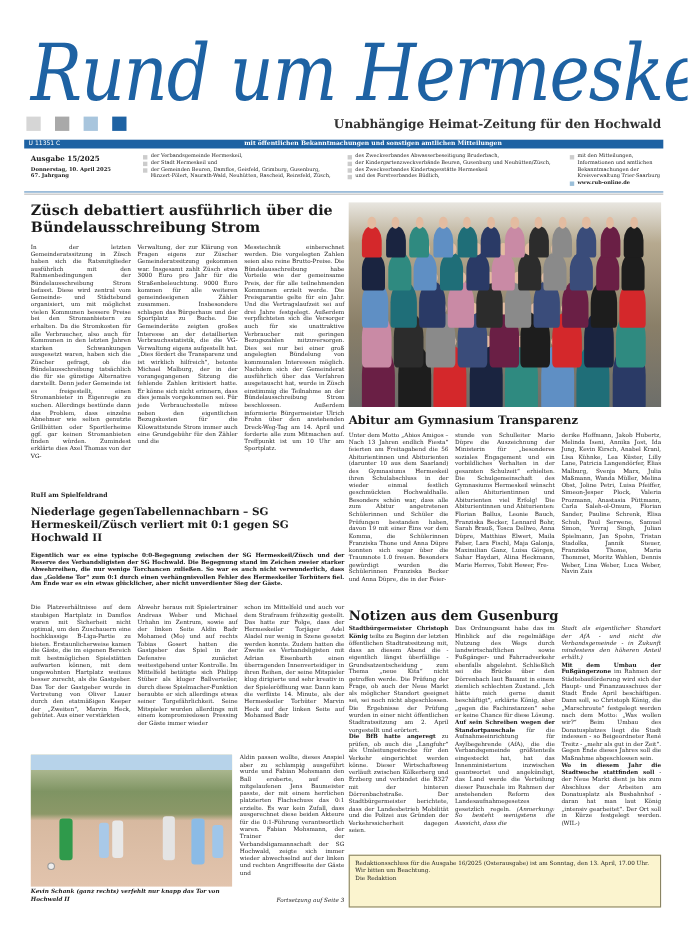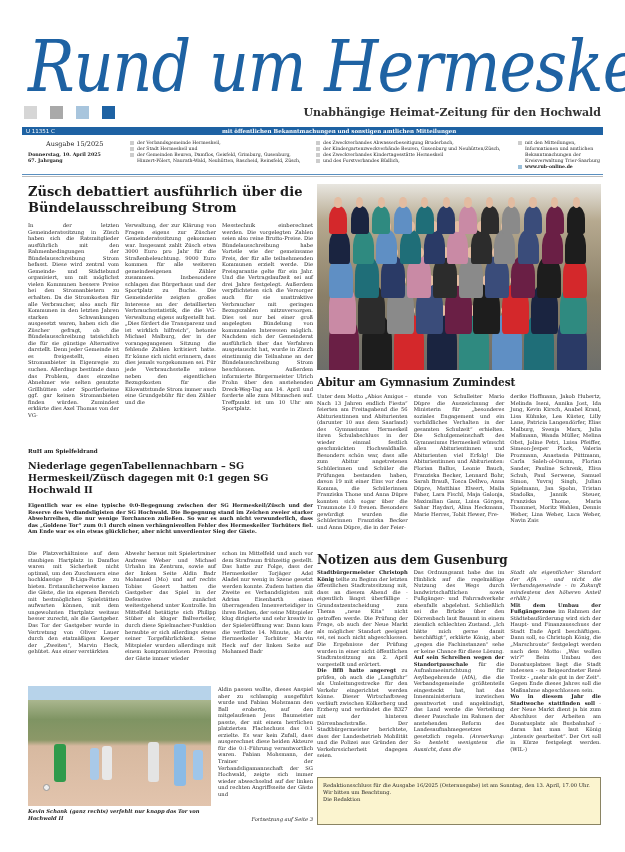--- a/index.html
+++ b/index.html
@@ -7,21 +7,21 @@
   .masthead { position: absolute; left: 28px; top: 28px; width: 570px; height: 68px; }
   .masthead .title { font-family: "DejaVu Serif", serif; font-style: italic; font-size: 62px; line-height: 68px; color: #1e62a3; letter-spacing: -1px; font-weight: normal; transform: scaleY(1.15); transform-origin: top left; white-space: nowrap; }
   .squares { position: absolute; left: 24px; top: 106px; display: flex; gap: 13px; }
   .squares span { width: 13px; height: 13px; display: block; }
   .subtitle { position: absolute; right: 24px; top: 106px; font-size: 11px; font-weight: bold; color: #333; font-family: "DejaVu Serif", serif; margin-left: 48px; }
   .bluebar { position: absolute; left: 22px; top: 127px; width: 581px; height: 8px; background: #1e62a3; color: #fff; font-size: 5.5px; line-height: 8px; }
   .bluebar .code { position: absolute; left: 4px; font-family: "DejaVu Sans", sans-serif; }
   .bluebar .mid { position: absolute; left: 200px; font-weight: bold; }
   .infobar { position: absolute; left: 28px; top: 140px; width: 575px; height: 32px; font-size: 4.6px; line-height: 6px; }
   .issue { position: absolute; left: 0; top: 0; width: 100px; }
-  .issue .num { font-size: 6.5px; font-weight: normal; line-height: 9px; margin-left: 18px; }
+  .issue .num { font-size: 6.5px; font-weight: bold; line-height: 9px; }
   .issue .date { font-size: 4.8px; font-weight: bold; line-height: 6px; margin-top: 2px; }
   .icol { position: absolute; top: 0; }
   .icol .row { display: flex; gap: 3px; }
   .icol .row .sq { width: 4px; height: 4px; background: #ccc; margin-top: 1px; flex: none; }
   .icol .row.blue .sq { background: #9bbfd9; }
   .hrule { position: absolute; left: 22px; top: 174px; width: 581px; height: 1px; background: #5a8fbf; }
   .hrule2 { position: absolute; left: 22px; top: 176px; width: 581px; height: 1px; background: #bbb; }
 
   h1, h2 { font-family: "DejaVu Serif", serif; font-weight: bold; color: #1b1b1b; }
   .art1-h { position: absolute; left: 28px; top: 184px; width: 285px; font-size: 13px; line-height: 16px; }
@@ -129,21 +129,21 @@
   <h1 class="art1-h">Züsch debattiert ausführlich über die Bündelausschreibung Strom</h1>
   <div class="cols art1-body">
     <div class="col">In der letzten Gemeinderatssitzung in Züsch haben sich die Ratsmitglieder ausführlich mit den Rahmenbedingungen der Bündelausschreibung Strom befasst. Diese wird zentral vom Gemeinde- und Städtebund organisiert, um mit möglichst vielen Kommunen bessere Preise bei den Stromanbietern zu erhalten. Da die Stromkosten für alle Verbraucher, also auch für Kommunen in den letzten Jahren starken Schwankungen ausgesetzt waren, haben sich die Züscher gefragt, ob die Bündelausschreibung tatsächlich die für sie günstige Alternative darstellt. Denn jeder Gemeinde ist es freigestellt, einen Stromanbieter in Eigenregie zu suchen. Allerdings bestünde dann das Problem, dass einzelne Abnehmer wie selten genutzte Grillhütten oder Sportlerheime ggf. gar keinen Stromanbieten finden würden. Zumindest erklärte dies Axel Thomas von der VG-</div>
     <div class="col">Verwaltung, der zur Klärung von Fragen eigens zur Züscher Gemeinderatssitzung gekommen war. Insgesamt zahlt Züsch etwa 3000 Euro pro Jahr für die Straßenbeleuchtung. 9000 Euro kommen für alle weiteren gemeindeeigenen Zähler zusammen. Insbesondere schlagen das Bürgerhaus und der Sportplatz zu Buche. Die Gemeinderäte zeigten großes Interesse an der detaillierten Verbrauchsstatistik, die die VG-Verwaltung eigens aufgestellt hat. „Dies fördert die Transparenz und ist wirklich hilfreich“, betonte Michael Malburg, der in der vorangegangenen Sitzung die fehlende Zahlen kritisiert hatte. Er könne sich nicht erinnern, dass dies jemals vorgekommen sei. Für jede Verbrauchsstelle müsse neben den eigentlichen Bezugskosten für die Kilowattstunde Strom immer auch eine Grundgebühr für den Zähler und die</div>
     <div class="col">Messtechnik einberechnet werden. Die vorgelegten Zahlen seien also reine Brutto-Preise. Die Bündelausschreibung habe Vorteile wie der gemeinsame Preis, der für alle teilnehmenden Kommunen erzielt werde. Die Preisgarantie gelte für ein Jahr. Und die Vertragslaufzeit sei auf drei Jahre festgelegt. Außerdem verpflichteten sich die Versorger auch für sie unattraktive Verbraucher mit geringen Bezugszahlen mitzuversorgen. Dies sei nur bei einer groß angelegten Bündelung von kommunalen Interessen möglich. Nachdem sich der Gemeinderat ausführlich über das Verfahren ausgetauscht hat, wurde in Züsch einstimmig die Teilnahme an der Bündelausschreibung Strom beschlossen. Außerdem informierte Bürgermeister Ulrich Frohn über den anstehenden Dreck-Weg-Tag am 14. April und forderte alle zum Mitmachen auf. Treffpunkt ist um 10 Uhr am Sportplatz.</div>
   </div>
 </article>
 
 <article>
   <div class="ruh">RuH am Spielfeldrand</div>
-  <h2 class="art2-h">Niederlage gegenTabellennachbarn – SG Hermeskeil/Züsch dagegen mit 0:1 gegen SG Hochwald II</h2>
+  <h2 class="art2-h">Niederlage gegenTabellennachbarn – SG Hermeskeil/Züsch verliert mit 0:1 gegen SG Hochwald II</h2>
   <div class="art2-lead">Eigentlich war es eine typische 0:0-Begegnung zwischen der SG Hermeskeil/Züsch und der Reserve des Verbandsligisten der SG Hochwald. Die Begegnung stand im Zeichen zweier starker Abwehrreihen, die nur wenige Torchancen zuließen. So war es auch nicht verwunderlich, dass das „Goldene Tor“ zum 0:1 durch einen verhängnisvollen Fehler des Hermeskeiler Torhüters fiel. Am Ende war es ein etwas glücklicher, aber nicht unverdienter Sieg der Gäste.</div>
   <div class="cols art2-body">
     <div class="col">Die Platzverhältnisse auf dem staubigen Hartplatz in Damflos waren mit Sicherheit nicht optimal, um den Zuschauern eine hochklassige B-Liga-Partie zu bieten. Erstaunlicherweise kamen die Gäste, die im eigenen Bereich mit bestmöglichen Spielstätten aufwarten können, mit dem ungewohnten Hartplatz weitaus besser zurecht, als die Gastgeber. Das Tor der Gastgeber wurde in Vertretung von Oliver Lauer durch den etatmäßigen Keeper der „Zweiten“, Marvin Heck, gehütet. Aus einer verstärkten</div>
     <div class="col">Abwehr heraus mit Spielertrainer Andreas Weber und Michael Urhahn im Zentrum, sowie auf der linken Seite Aldin Badr Mohamed (Mo) und auf rechts Tobias Gosert hatten die Gastgeber das Spiel in der Defensive zunächst weitestgehend unter Kontrolle. Im Mittelfeld betätigte sich Philipp Stüber als kluger Ballverteiler, durch diese Spielmacher-Funktion beraubte er sich allerdings etwas seiner Torgefährlichkeit. Seine Mitspieler wurden allerdings mit einem kompromisslosen Pressing der Gäste immer wieder</div>
     <div class="col">schon im Mittelfeld und auch vor dem Strafraum frühzeitig gestellt. Das hatte zur Folge, dass der Hermeskeiler Torjäger Adel Aladel nur wenig in Szene gesetzt werden konnte. Zudem hatten die Zweite es Verbandsligisten mit Adrian Eisenbarth einen überragenden Innenverteidiger in ihren Reihen, der seine Mitspieler klug dirigierte und sehr kreativ in der Spieleröffnung war. Dann kam die verflixte 14. Minute, als der Hermeskeiler Torhüter Marvin Heck auf der linken Seite auf Mohamed Badr</div>
   </div>
   <div class="art2-photo">
     <div class="sky"></div>
     <div class="player" style="left:26px;top:58px;width:12px;height:38px;background:#2f9a4b"></div>
     <div class="player" style="left:62px;top:62px;width:9px;height:32px;background:#a9c9e8"></div>
@@ -304,21 +304,21 @@
       <div class="person" style="left: 207px; top: 22px; width: 18px; height: 28px; background: rgb(58, 76, 122);">
         <div style="position: absolute; left: 30%; top: -9px; width: 40%; height: 11px; border-radius: 50%; background: rgb(227, 188, 161);"></div>
       </div>
       <div class="person" style="left: 228.667px; top: 22px; width: 18px; height: 28px; background: rgb(106, 31, 69);">
         <div style="position: absolute; left: 30%; top: -9px; width: 40%; height: 11px; border-radius: 50%; background: rgb(227, 188, 161);"></div>
       </div>
       <div class="person" style="left: 250.333px; top: 22px; width: 18px; height: 28px; background: rgb(29, 29, 29);">
         <div style="position: absolute; left: 30%; top: -9px; width: 40%; height: 11px; border-radius: 50%; background: rgb(227, 188, 161);"></div>
       </div>
     </div>
-  <h2 class="abi-h">Abitur am Gymnasium Zumindest</h2>
+  <h2 class="abi-h">Abitur am Gymnasium Transparenz</h2>
   <div class="cols abi-body">
     <div class="col">Unter dem Motto „Abios Amigos – Nach 13 Jahren endlich Fiesta“ feierten am Freitagabend die 56 Abiturientinnen und Abiturienten (darunter 10 aus dem Saarland) des Gymnasiums Hermeskeil ihren Schulabschluss in der wieder einmal festlich geschmückten Hochwaldhalle. Besonders schön war, dass alle zum Abitur angetretenen Schülerinnen und Schüler die Prüfungen bestanden haben, davon 19 mit einer Eins vor dem Komma, die Schülerinnen Franziska Thone und Anna Düpre konnten sich sogar über die Traumnote 1.0 freuen. Besonders gewürdigt wurden die Schülerinnen Franziska Becker und Anna Düpre, die in der Feier-</div>
     <div class="col">stunde von Schulleiter Mario Düpre die Auszeichnung der Ministerin für „besonderes soziales Engagement und ein vorbildliches Verhalten in der gesamten Schulzeit“ erhielten. Die Schulgemeinschaft des Gymnasiums Hermeskeil wünscht allen Abiturientinnen und Abiturienten viel Erfolg! Die Abiturientinnen und Abiturienten: Florian Ballus, Leonie Bauch, Franziska Becker, Lennard Bohr, Sarah Brauß, Tosca Dellwo, Anna Düpre, Matthias Elwert, Maila Faber, Lara Fischl, Maja Galonja, Maximilian Ganz, Luisa Görgen, Sahar Haydari, Alina Heckmann, Marie Herres, Tobit Hewer, Fre-</div>
     <div class="col">derike Hoffmann, Jakob Hubertz, Melinda Iseni, Annika Jost, Ida Jung, Kevin Kirsch, Anabel Kranl, Lisa Kühnke, Lea Küster, Lilly Lane, Patricia Langendörfer, Elias Malburg, Svenja Marx, Julia Maßmann, Wanda Müller, Melina Obst, Joline Petri, Luisa Pfeiffer, Simeon-Jesper Plock, Valeria Prozmann, Anastasia Püttmann, Carla Saleh-ol-Omum, Florian Sander, Pauline Schrenk, Elisa Schuh, Paul Serwene, Samuel Simon, Yuvraj Singh, Julian Spielmann, Jan Spohn, Tristan Stadolka, Jannik Steuer, Franziska Thome, Maria Thommet, Moritz Wahlen, Dennis Weber, Lina Weber, Luca Weber, Navin Zais</div>
   </div>
 </article>
 
 <article>
   <h2 class="notiz-h">Notizen aus dem Gusenburg</h2>
   <div class="cols notiz-body">

